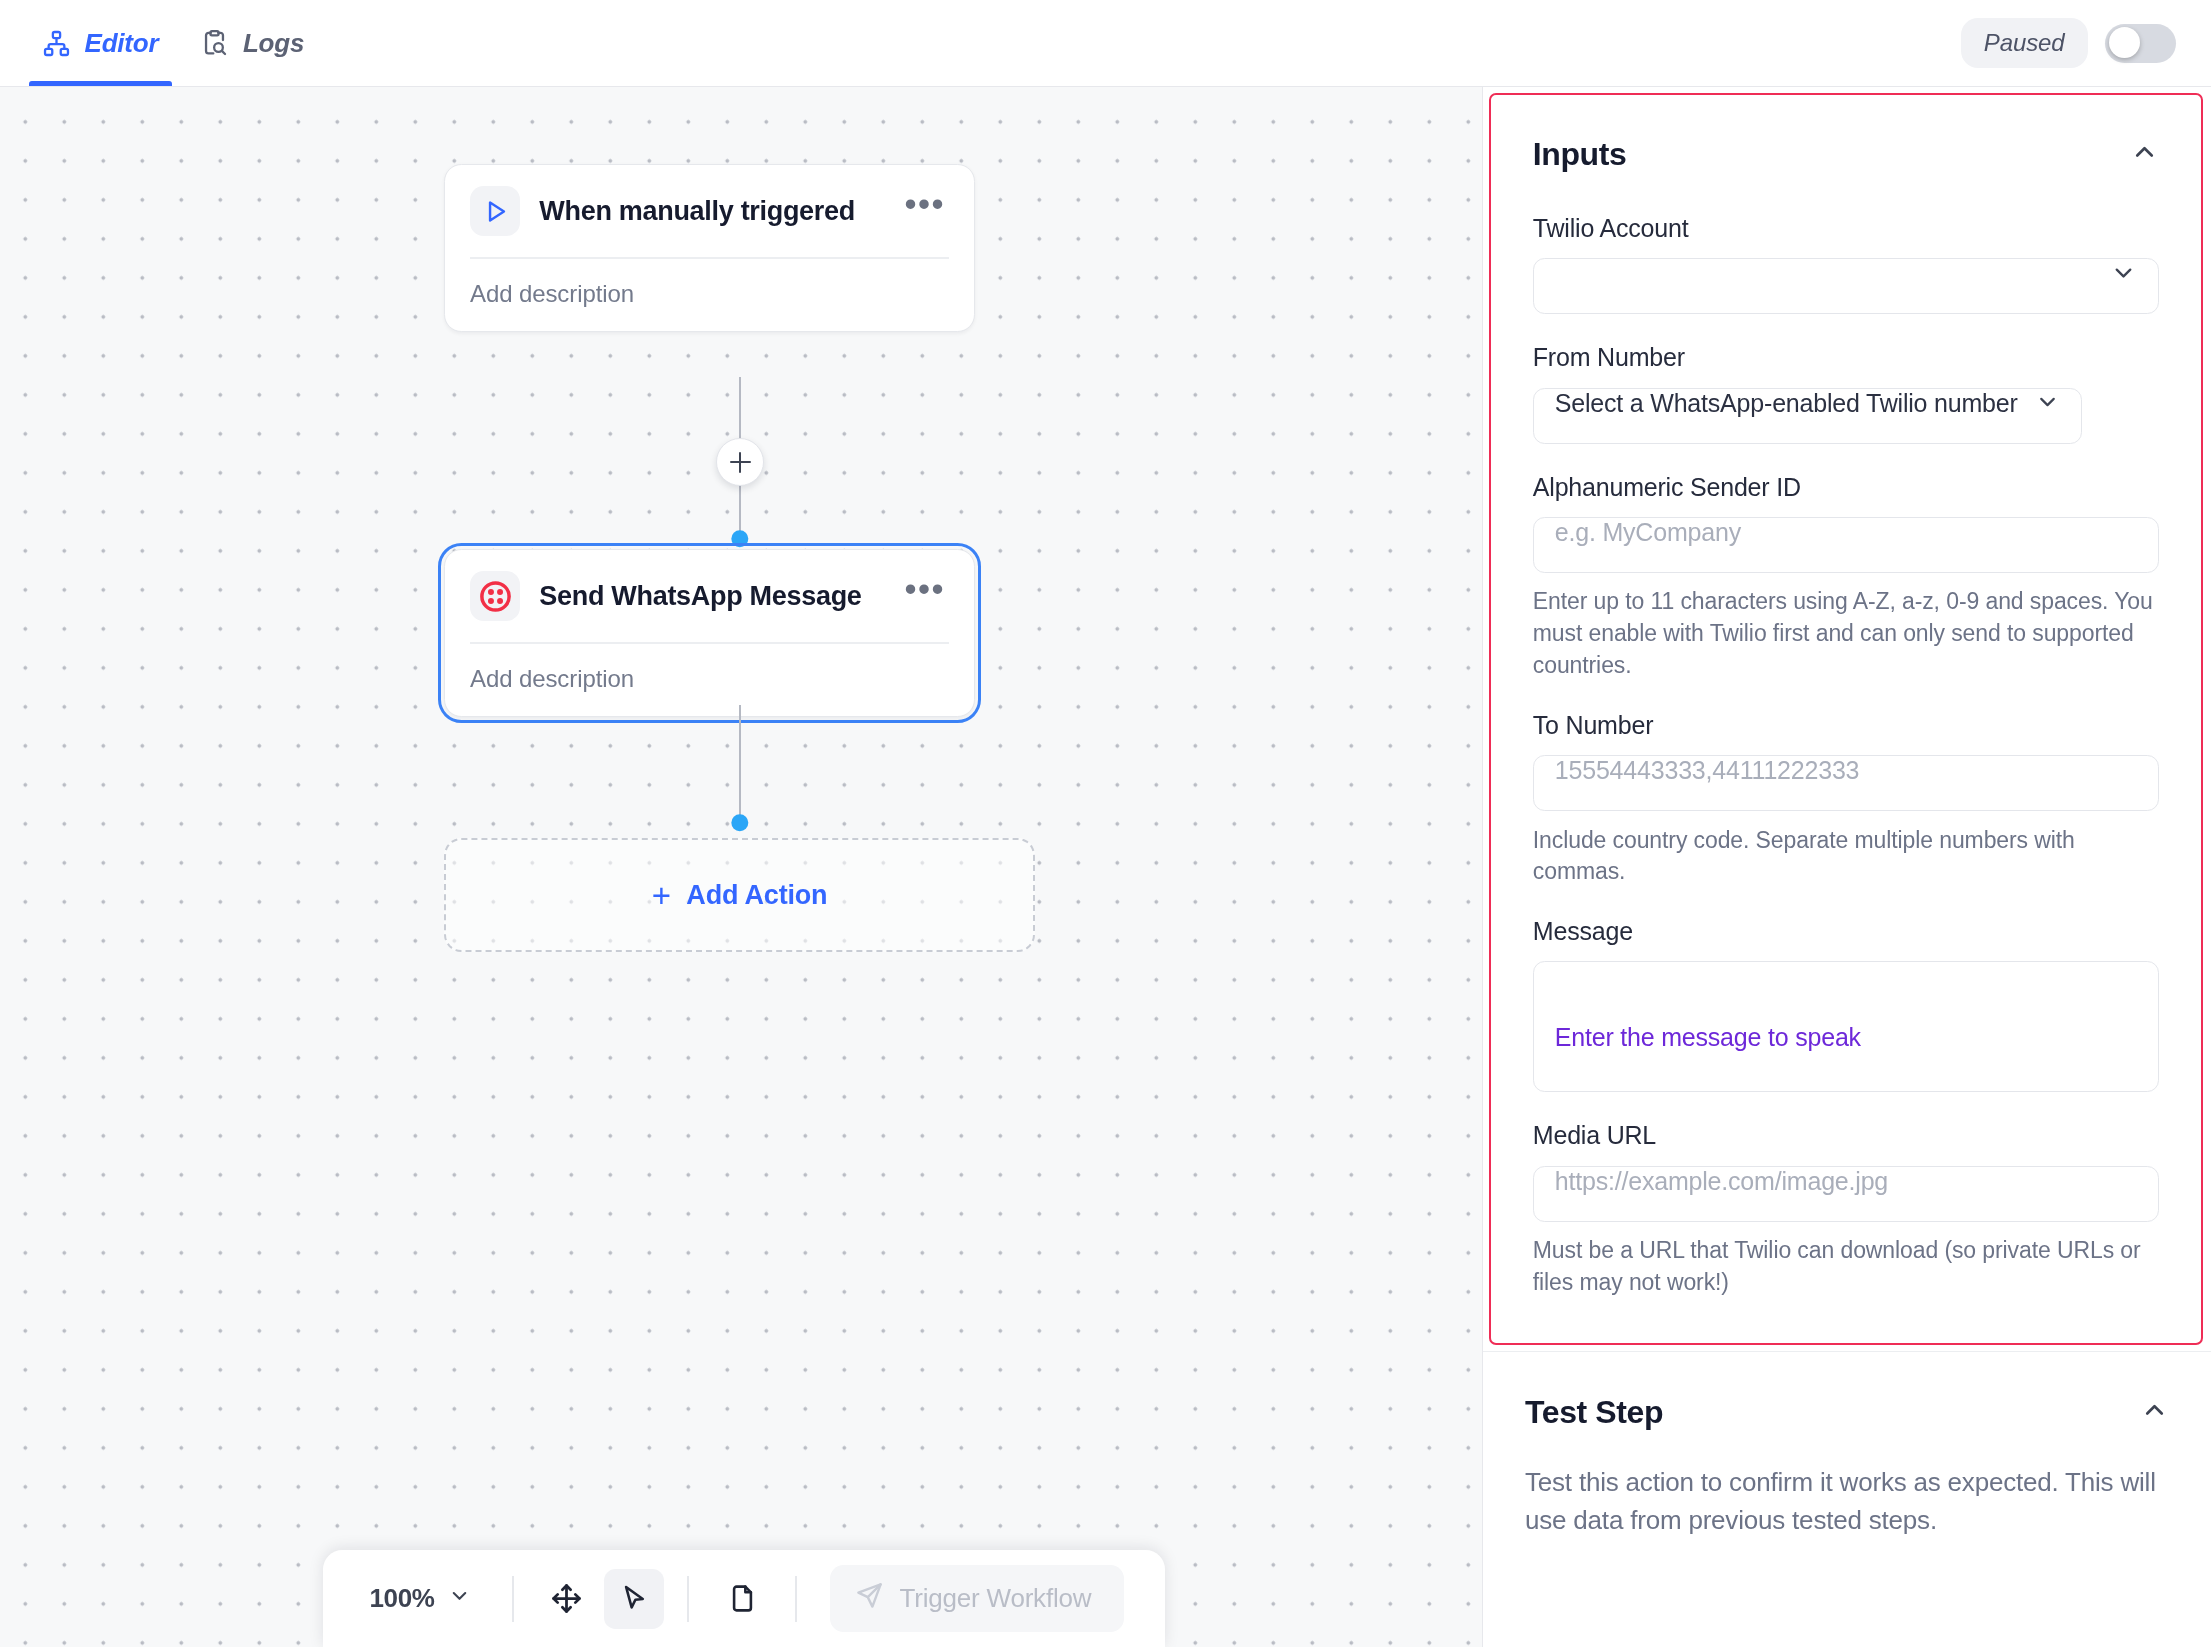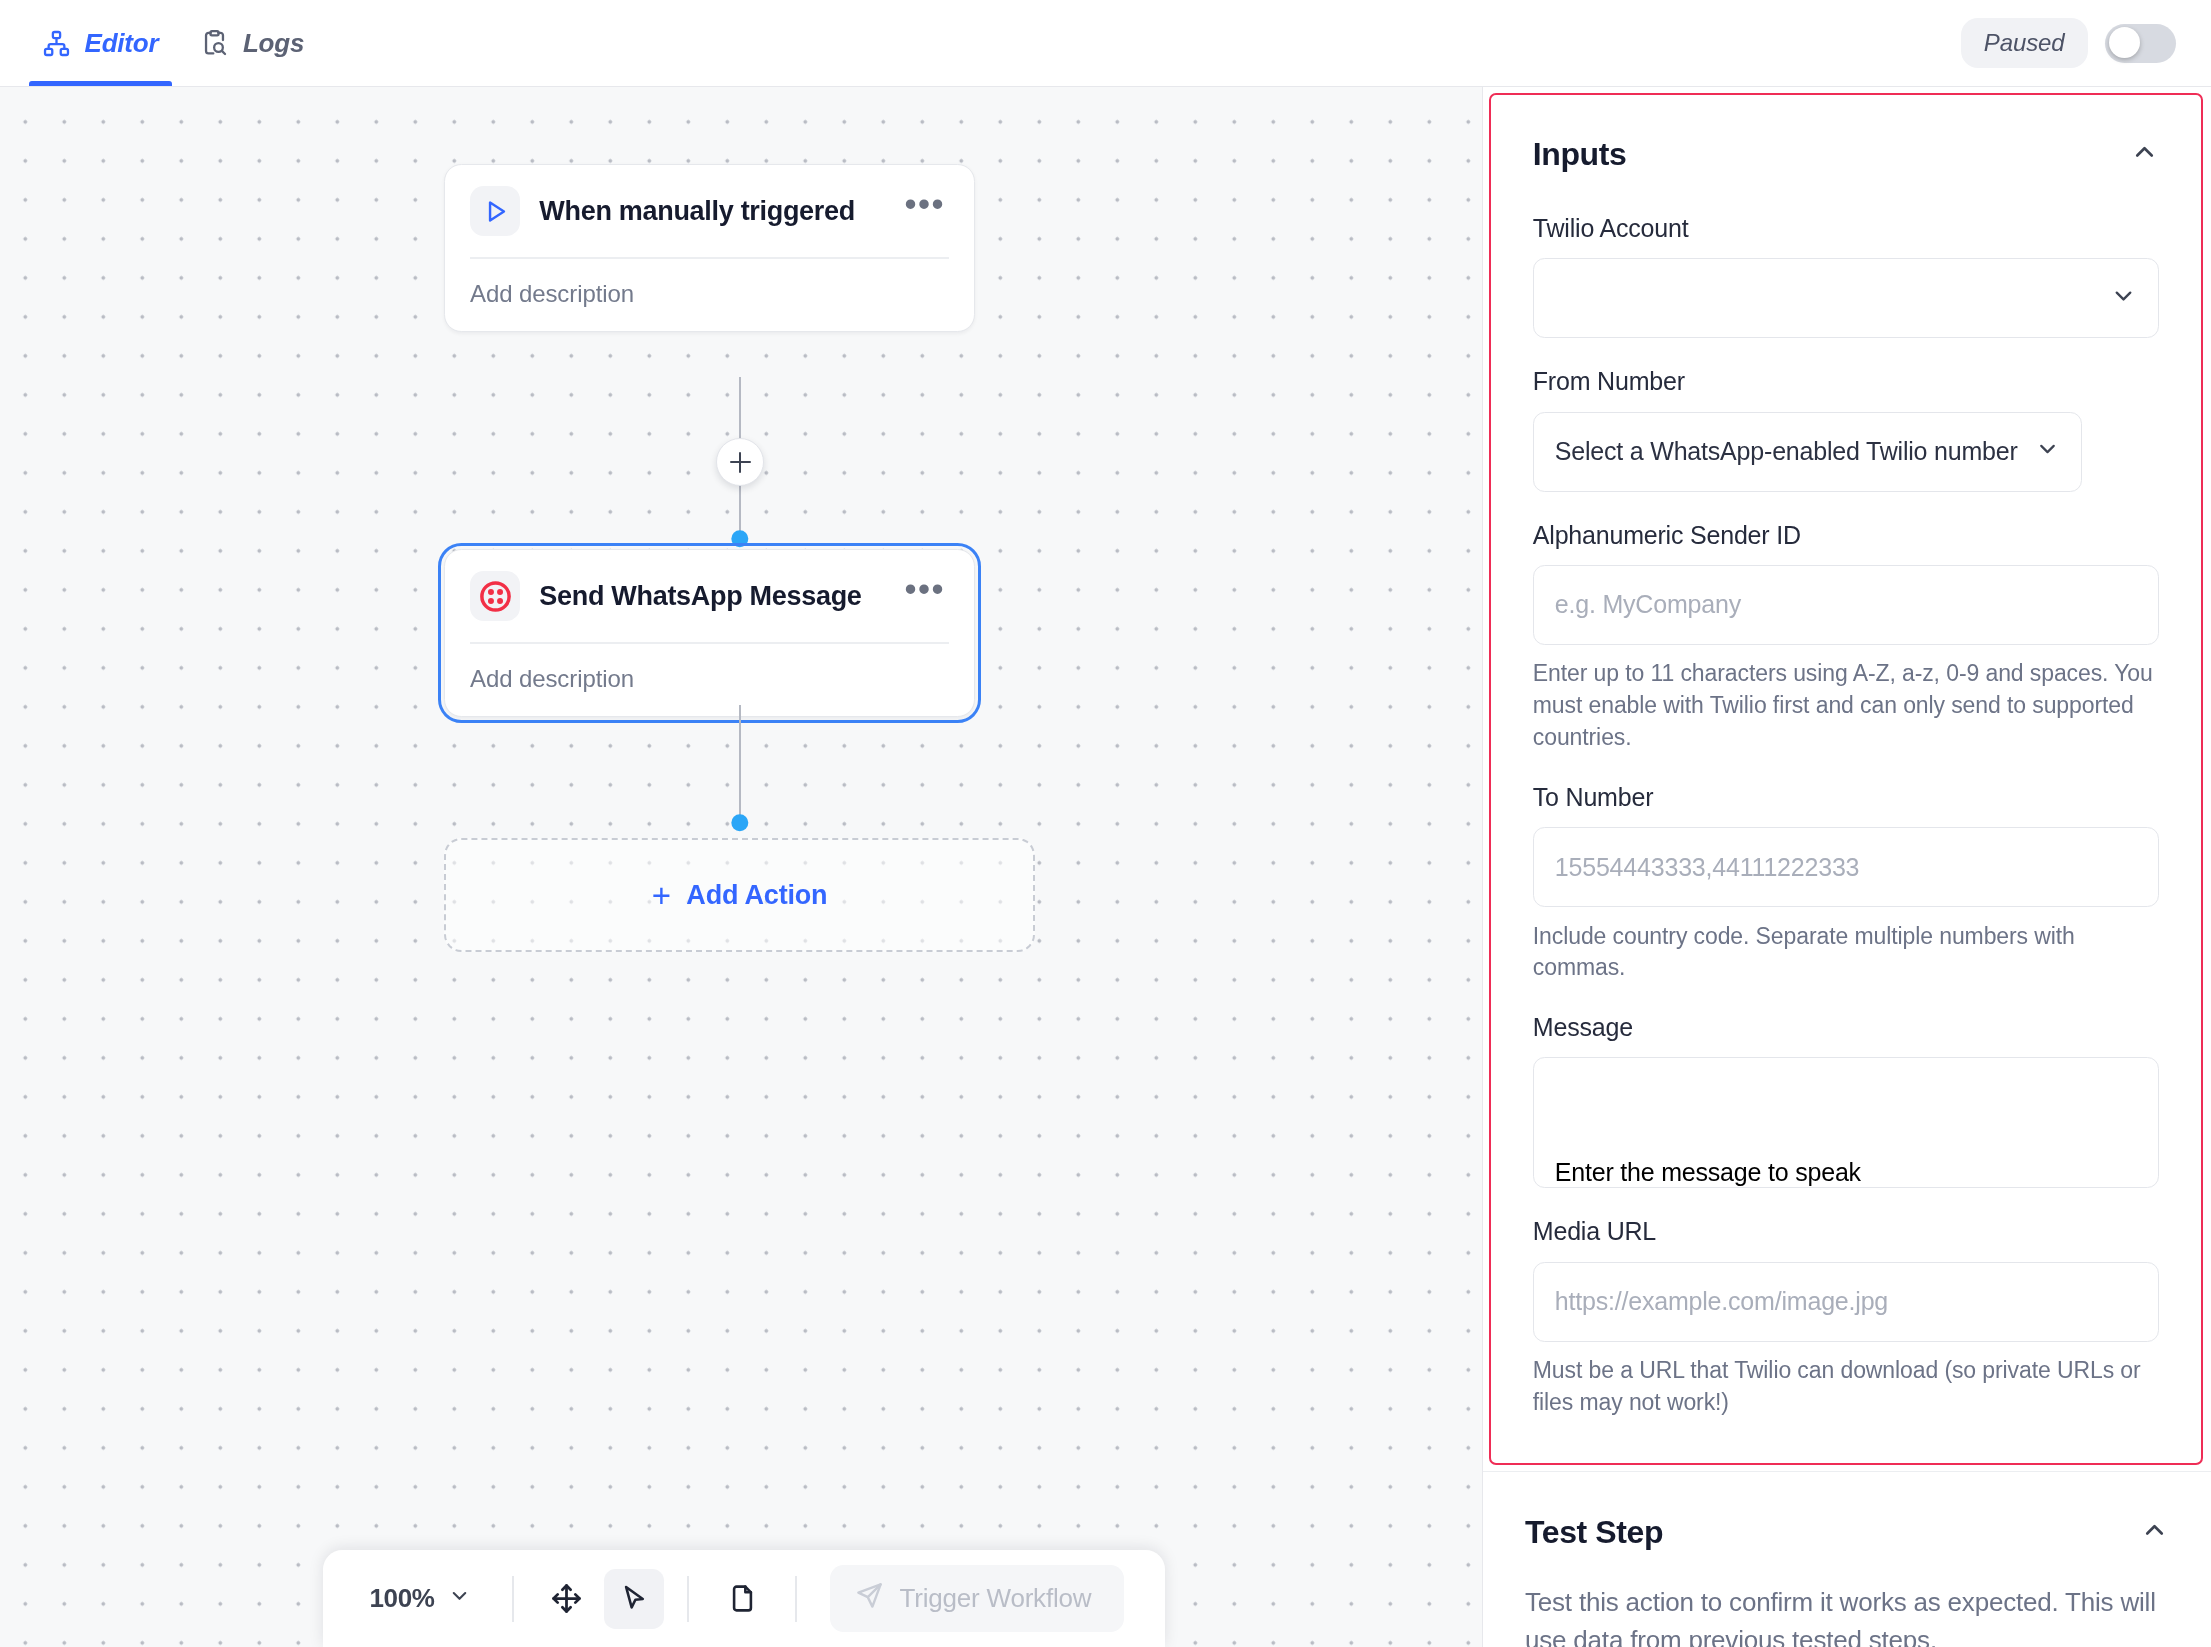--- a/index.html
+++ b/index.html
@@ -161,32 +161,32 @@
   }
   .sec-title { font-size: 32px; font-weight: 700; color: #161b2e; letter-spacing: -0.4px; }
   .chev-up { cursor: pointer; }
 
   .field { margin-bottom: 29px; }
   .field-label {
     font-size: 25px; color: #262b3c; font-weight: 400;
     margin-bottom: 15.4px; letter-spacing: -0.2px;
   }
   .ctrl {
-    width: 100%; height: 80px;
+    width: 100%; height: 56px;
     border: 1.9px solid #e4e6eb; border-radius: 11.6px;
-    background: #ffffff; display: flex; align-items: center;
+    background: #ffffff; display: flex; align-items: flex-start;
     padding: 0 21px; cursor: pointer;
     font-size: 25px; color: #2c3142; letter-spacing: -0.2px;
   }
   .ctrl.placeholder { color: #a9aeba; }
   .ctrl .val { flex: 1; white-space: nowrap; overflow: hidden; text-overflow: ellipsis; }
   .ctrl.fitted { width: auto; display: inline-flex; gap: 17.4px; }
   .ctrl.textarea {
-    height: 131px; align-items: flex-end; padding-top: 21px;
-    cursor: text; color: #000000;
+    height: 131px; align-items: center; padding-top: 21px;
+    cursor: text; color: #6d28d9;
   }
   .hint {
     font-size: 23px; color: #6c7387; line-height: 1.38;
     margin-top: 13.5px; letter-spacing: -0.1px;
   }
 
   .section-test {
     padding: 42px 42px 0 42px;
     border-top: 1.9px solid #eceef1;
     margin-top: 5.8px;

